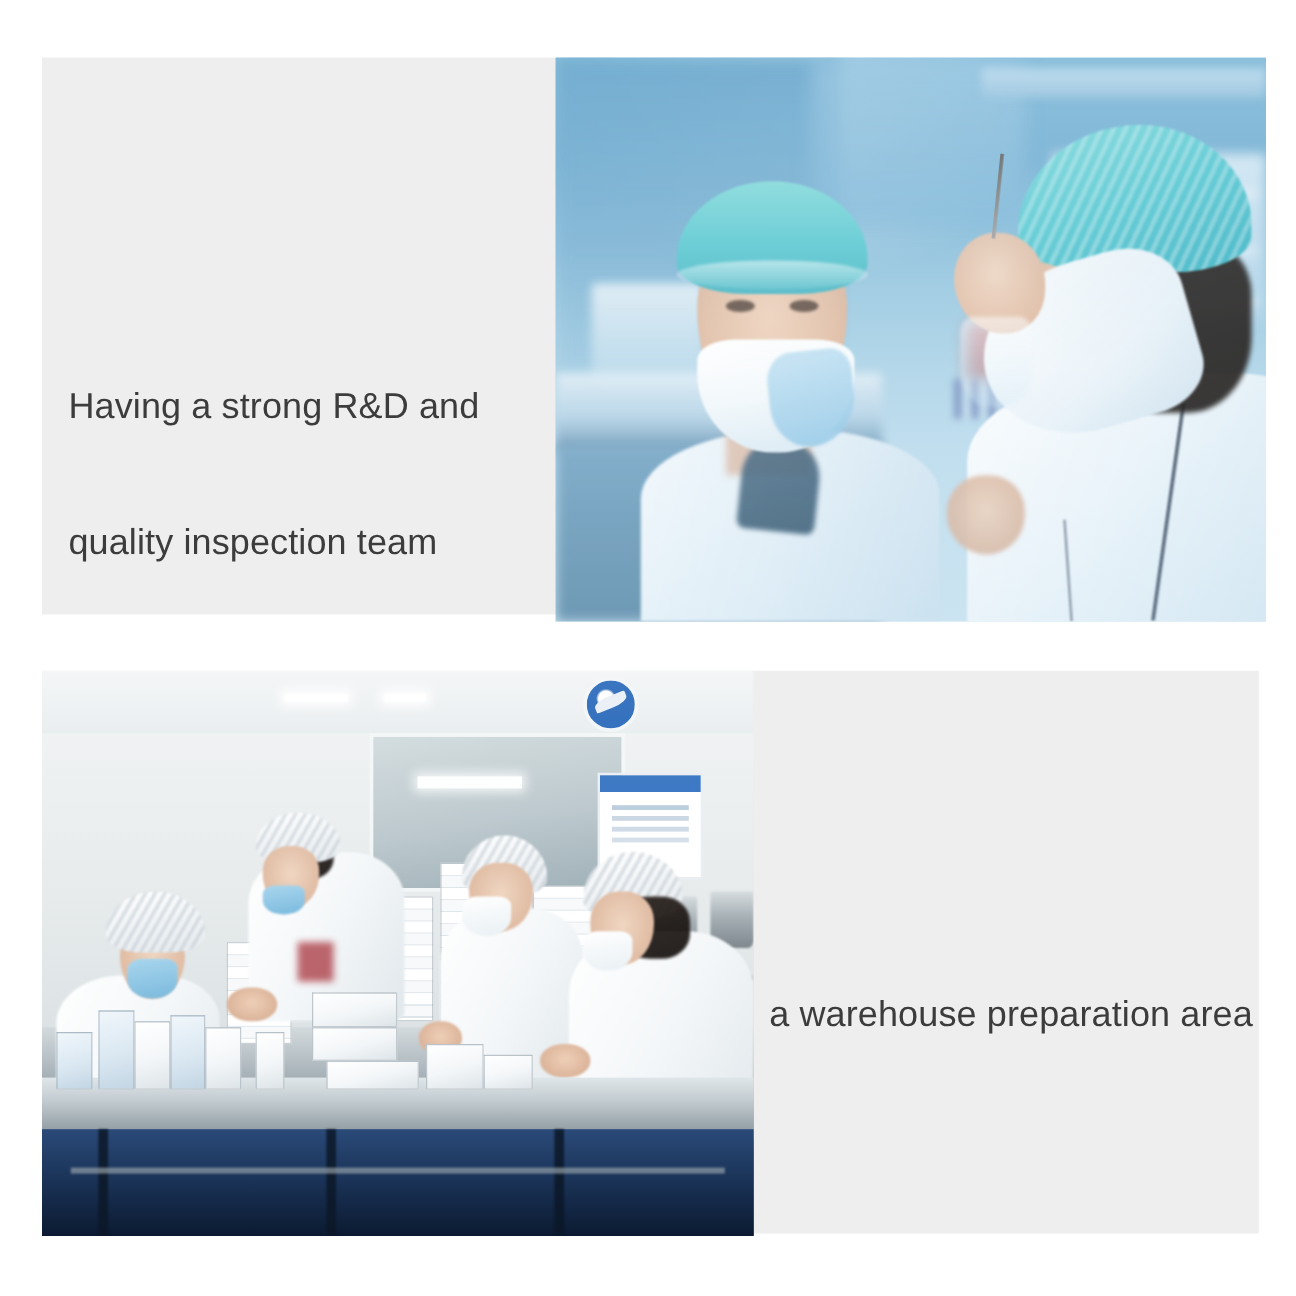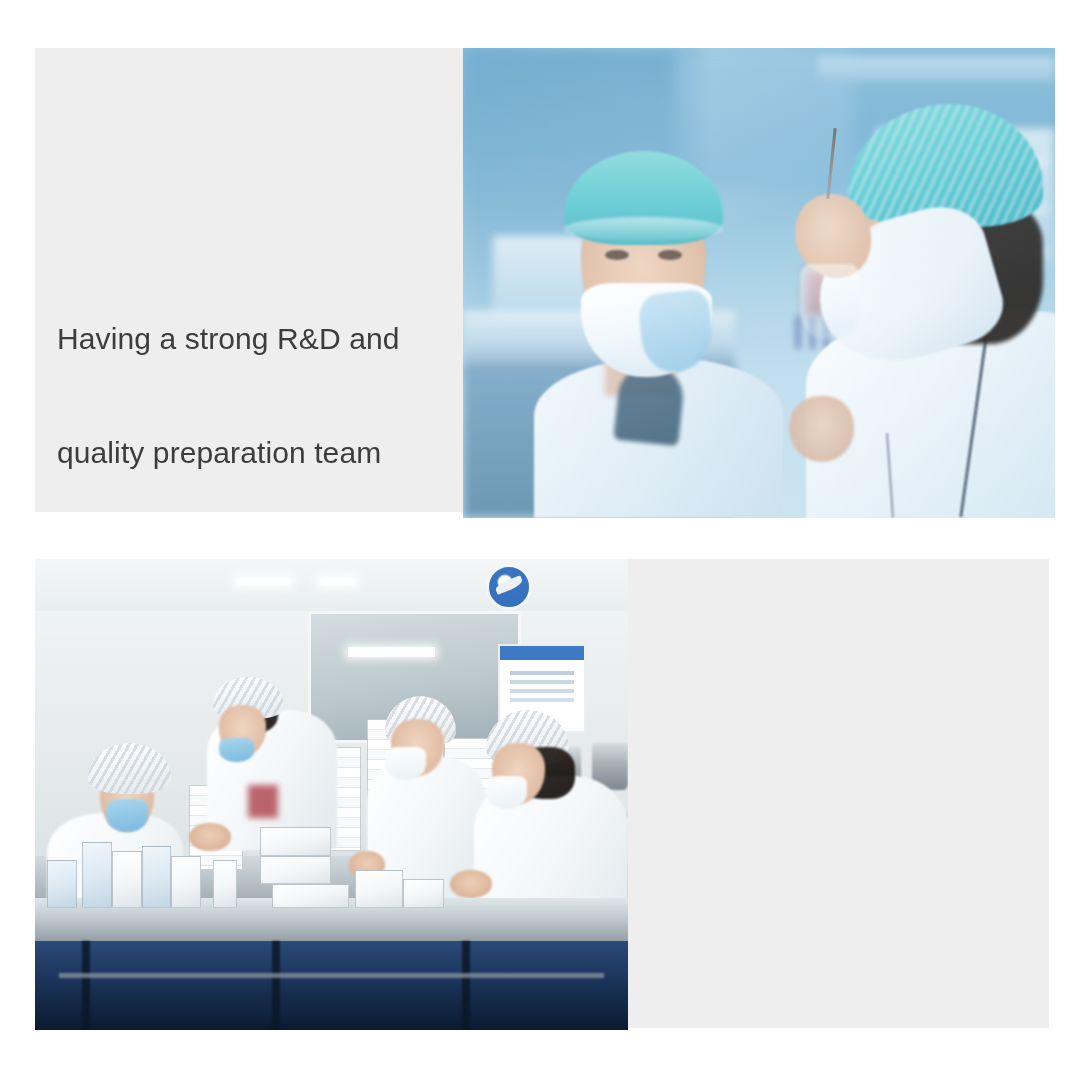--- a/index.html
+++ b/index.html
@@ -396,21 +396,21 @@
 <body>
 
 <div id="canvas">
 
   <section>
 
     <div class="gray-panel" style="left:35px; top:48px; width:477px; height:464px;"></div>
 
     <div class="caption" style="left:57px; top:244px; width:400px;">
       <span class="line">Having a strong R&amp;D and</span>
-      <span class="line">quality preparation team</span>
+      <span class="line">quality inspection team</span>
     </div>
 
     <figure class="photo" id="photo-lab" style="margin:0;">
       <div class="wall-panel-a"></div>
       <div class="wall-panel-b"></div>
       <div class="shelf-top"></div>
       <div class="shelf-rack">
         <div class="bar" style="top:22%;"></div>
         <div class="bar" style="top:56%;"></div>
         <div class="bar" style="top:86%;"></div>
@@ -523,16 +523,17 @@
       <div class="box" style="left:38%; top:63%; width:12%; height:6%;"></div>
       <div class="box" style="left:40%; top:69%; width:13%; height:5%;"></div>
       <div class="box" style="left:54%; top:66%; width:8%; height:8%;"></div>
       <div class="box" style="left:62%; top:68%; width:7%; height:6%;"></div>
       <div class="box tint" style="left:2%; top:64%; width:5%; height:10%;"></div>
 
       <div class="glare"></div>
     </figure>
 
     <div class="caption" style="left:641px; top:751px; width:400px;">
+      <span class="line">a warehouse preparation area</span>
     </div>
   </section>
 
 </div>
 
 </body></html>

